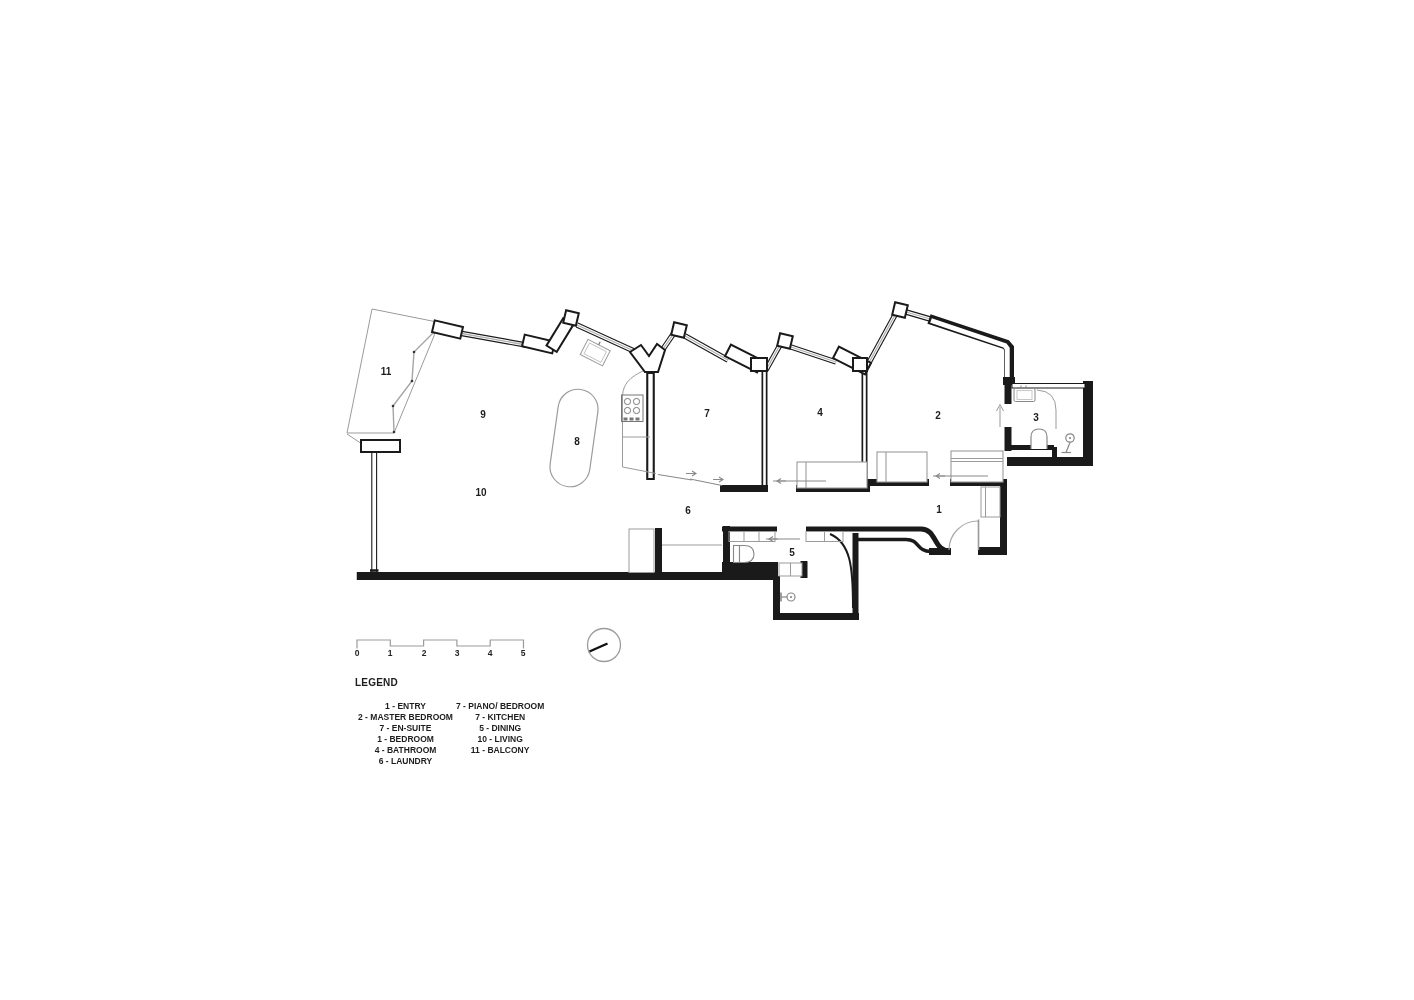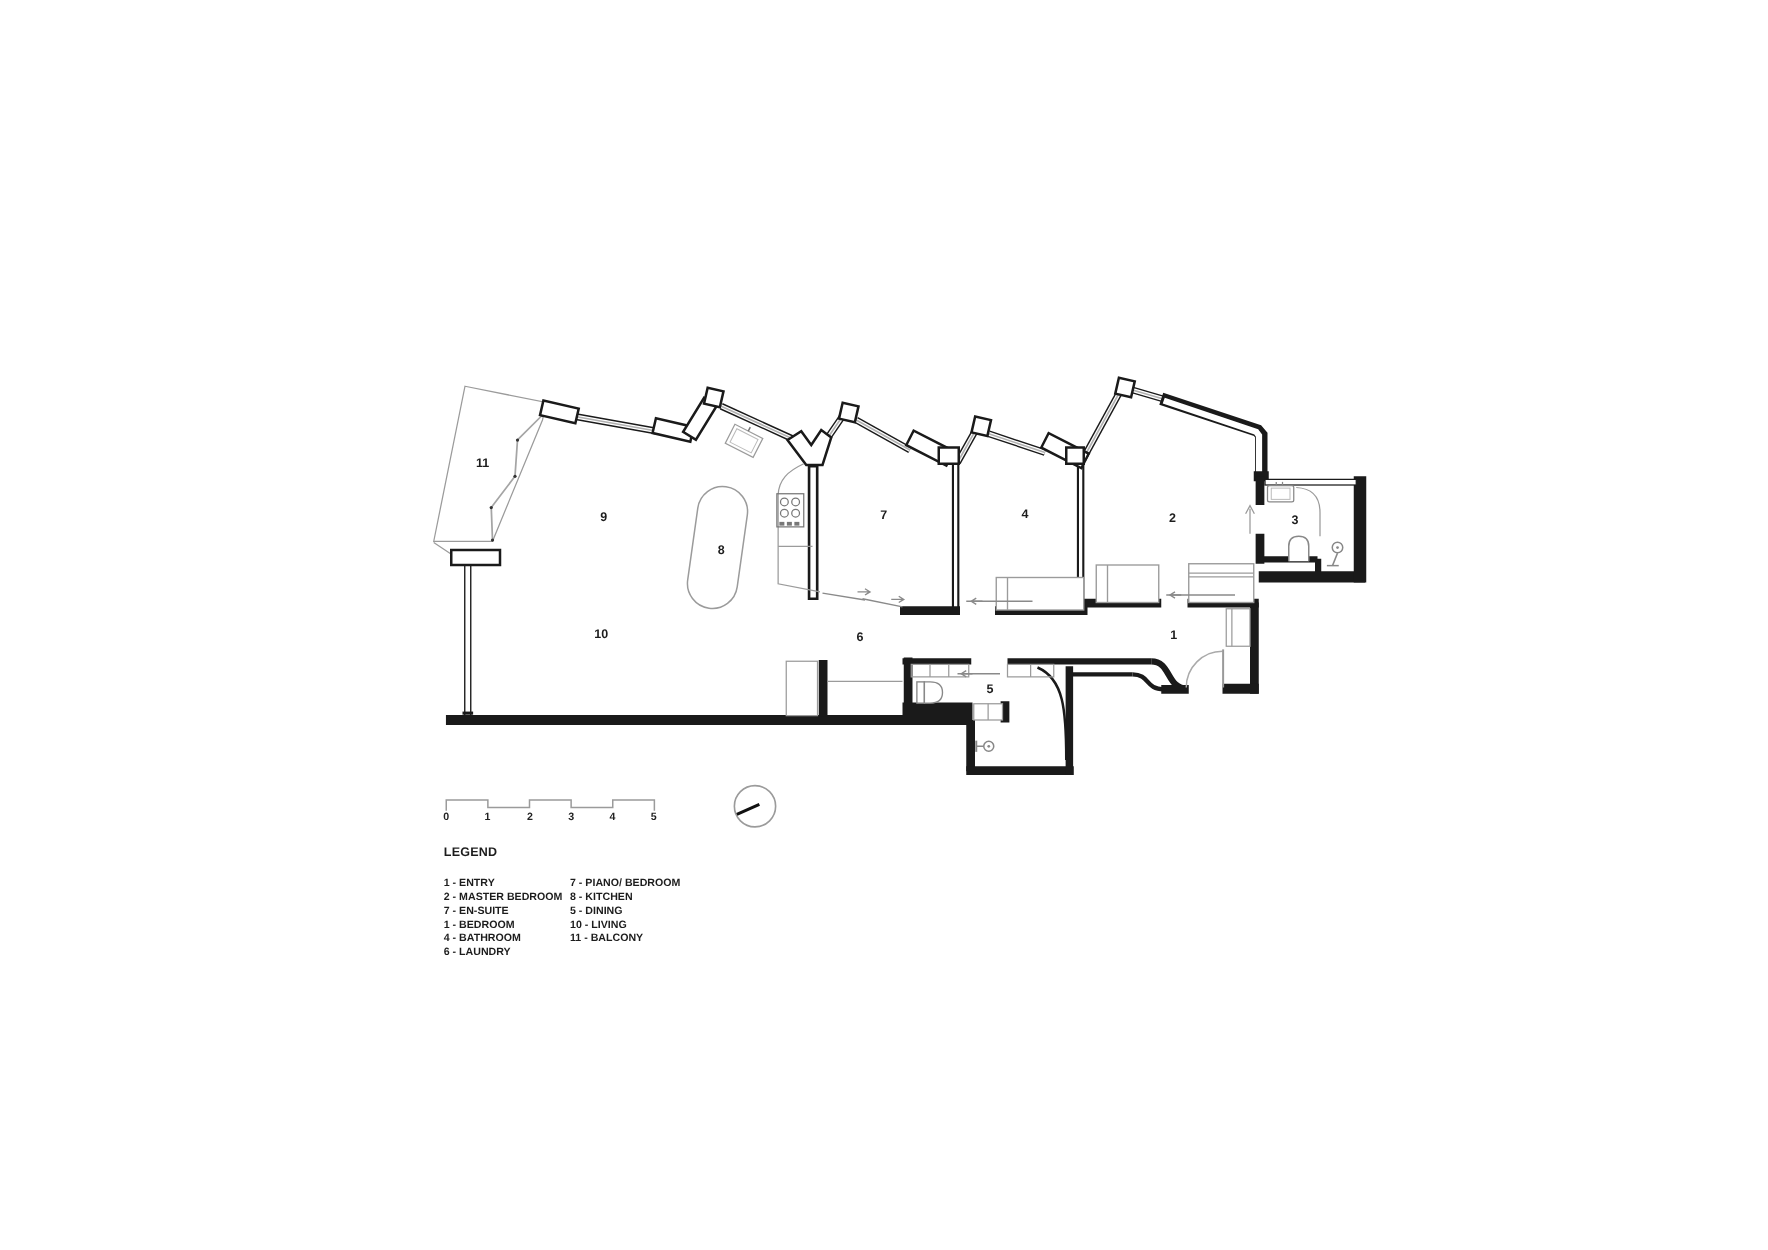--- a/index.html
+++ b/index.html
@@ -4,21 +4,21 @@
 <style>
   html,body{margin:0;padding:0;background:#fff;}
   .stage{position:relative;width:1414px;height:1000px;background:#ffffff;overflow:hidden;
          font-family:"Liberation Sans", sans-serif;color:#1d1d1d;}
   .plan-svg{position:absolute;left:0;top:0;width:1414px;height:1000px;}
   .room-num{position:absolute;transform:translate(-50%,-50%);font-weight:bold;font-size:10px;
             letter-spacing:0;color:#1d1d1d;white-space:nowrap;}
   .scale-num{position:absolute;top:648px;transform:translateX(-50%);font-weight:bold;font-size:8.5px;color:#222;}
   .legend{position:absolute;left:355px;top:677px;width:260px;}
   .legend-title{font-weight:bold;font-size:10px;letter-spacing:.2px;}
-  .legend-cols{display:flex;margin-top:13px;}
+  .legend-cols{display:flex;margin-top:13px;text-align:center;}
   .legend-col{list-style:none;margin:0;padding:0;}
   .legend-col.c1{width:101px;}
   .legend-col li{font-weight:bold;font-size:8.5px;line-height:11.1px;white-space:nowrap;}
 </style>
 </head>
 <body>
 
 <div class="stage">
 
 <svg class="plan-svg" viewBox="0 0 1414 1000" fill="none" stroke-linecap="butt">
@@ -292,21 +292,21 @@
 
   <span class="room-num" style="left:939px;top:509px">1</span>
   <span class="room-num" style="left:938px;top:415px">2</span>
   <span class="room-num" style="left:1036px;top:417px">3</span>
   <span class="room-num" style="left:820px;top:412px">4</span>
   <span class="room-num" style="left:792px;top:552px">5</span>
   <span class="room-num" style="left:688px;top:510px">6</span>
   <span class="room-num" style="left:707px;top:413px">7</span>
   <span class="room-num" style="left:577px;top:441px">8</span>
   <span class="room-num" style="left:483px;top:414px">9</span>
-  <span class="room-num" style="left:481px;top:508px">10</span>
+  <span class="room-num" style="left:481px;top:492px">10</span>
   <span class="room-num" style="left:386px;top:371px">11</span>
 
   <span class="scale-num" style="left:357px">0</span>
   <span class="scale-num" style="left:390px">1</span>
   <span class="scale-num" style="left:424px">2</span>
   <span class="scale-num" style="left:457px">3</span>
   <span class="scale-num" style="left:490px">4</span>
   <span class="scale-num" style="left:523px">5</span>
 
   <div class="legend">
@@ -315,21 +315,21 @@
       <ul class="legend-col c1">
         <li>1 - ENTRY</li>
         <li>2 - MASTER BEDROOM</li>
         <li>7 - EN-SUITE</li>
         <li>1 - BEDROOM</li>
         <li>4 - BATHROOM</li>
         <li>6 - LAUNDRY</li>
       </ul>
       <ul class="legend-col c2">
         <li>7 - PIANO/ BEDROOM</li>
-        <li>8 - KITCHEN</li>
+        <li>7 - KITCHEN</li>
         <li>5 - DINING</li>
         <li>10 - LIVING</li>
         <li>11 - BALCONY</li>
       </ul>
     </div>
   </div>
 
 </div>
 
 </body></html>

